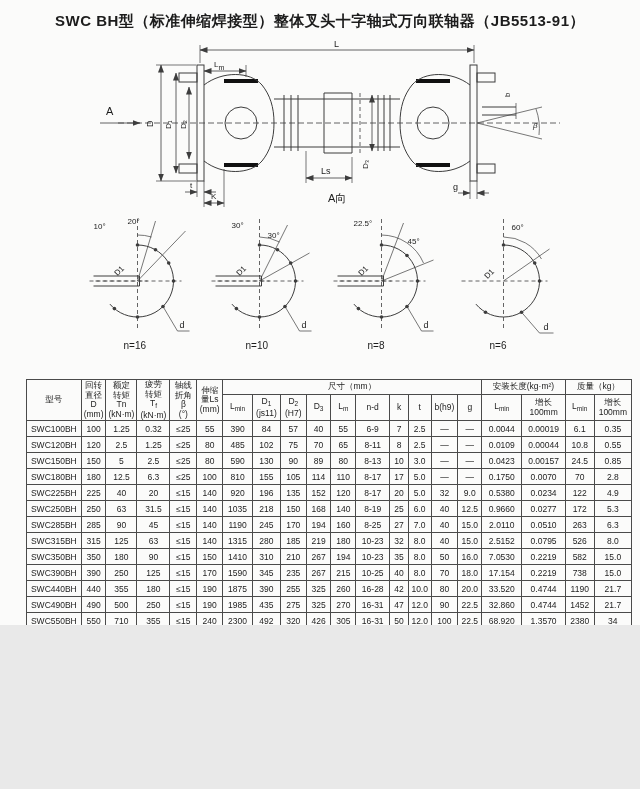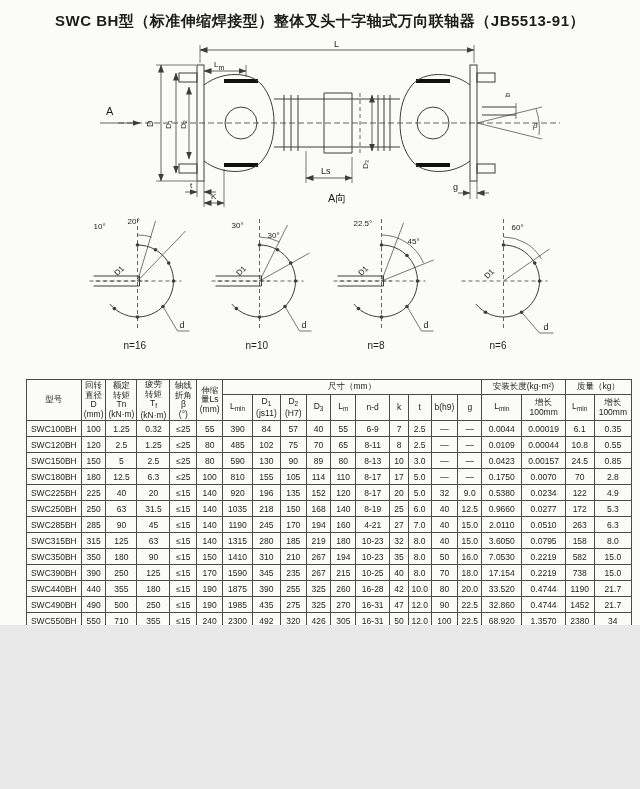--- a/index.html
+++ b/index.html
@@ -520,21 +520,21 @@
           <td>285</td>
           <td>90</td>
           <td>45</td>
           <td>≤15</td>
           <td>140</td>
           <td>1190</td>
           <td>245</td>
           <td>170</td>
           <td>194</td>
           <td>160</td>
-          <td>4-21</td>
+          <td>8-25</td>
           <td>27</td>
           <td>7.0</td>
           <td>40</td>
           <td>15.0</td>
           <td>2.0110</td>
           <td>0.0510</td>
           <td>263</td>
           <td>6.3</td>
         </tr>
         <tr>
@@ -547,23 +547,23 @@
           <td>1315</td>
           <td>280</td>
           <td>185</td>
           <td>219</td>
           <td>180</td>
           <td>10-23</td>
           <td>32</td>
           <td>8.0</td>
           <td>40</td>
           <td>15.0</td>
-          <td>3.6050</td>
+          <td>2.5152</td>
           <td>0.0795</td>
-          <td>158</td>
+          <td>526</td>
           <td>8.0</td>
         </tr>
         <tr>
           <td>SWC350BH</td>
           <td>350</td>
           <td>180</td>
           <td>90</td>
           <td>≤15</td>
           <td>150</td>
           <td>1410</td>

